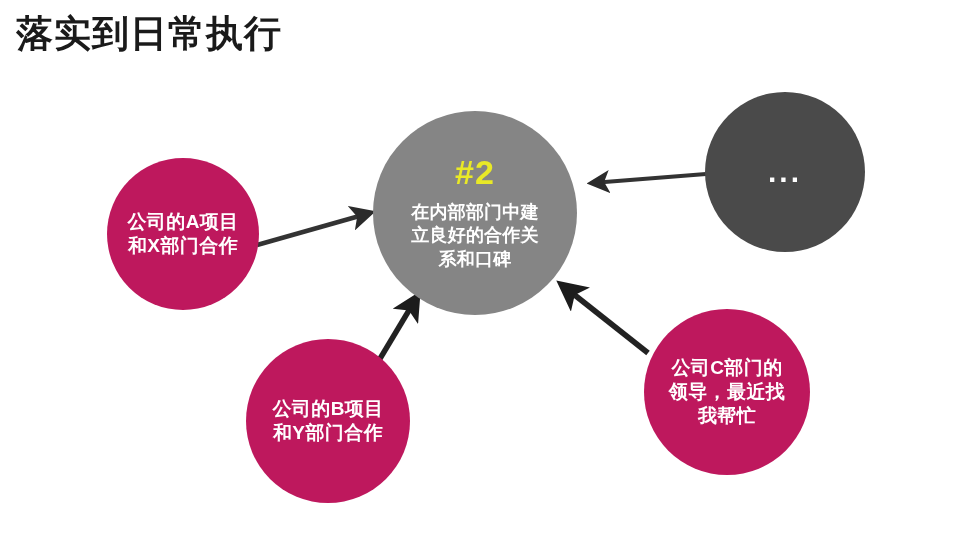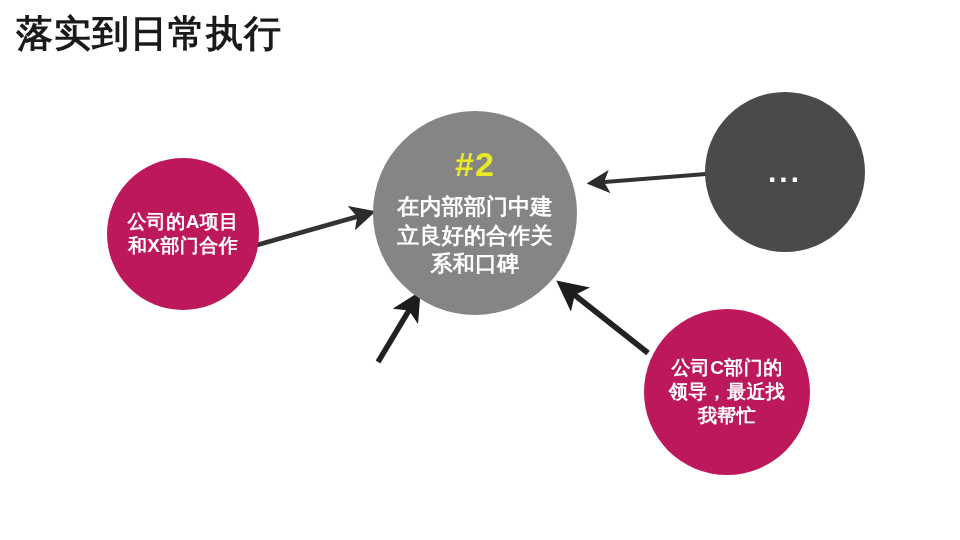--- a/index.html
+++ b/index.html
@@ -58,21 +58,21 @@
   .node-label {
     font-size: 19px;
     font-weight: bold;
     line-height: 1.26;
     letter-spacing: 0.4px;
     color: #ffffff;
     padding: 0 6px;
     white-space: pre-line;
   }
   .node-center .node-label {
-    font-size: 22px;
+    font-size: 18px;
     line-height: 1.3;
     letter-spacing: 0.2px;
   }
   #node-center-badge {
     font-size: 34px;
     font-weight: bold;
     color: #e9e927;
     line-height: 1;
     margin-bottom: 12px;
     letter-spacing: 1px;
@@ -113,20 +113,24 @@
 
   <div class="node node-satellite" style="left:107px; top:158px; width:152px; height:152px;">
     <div class="node-label">公司的A项目
 和X部门合作</div>
   </div>
 
   <div class="node node-satellite" style="left:705px; top:92px; width:160px; height:160px; background:#4a4a4a;">
     <div id="node-more-label">...</div>
   </div>
 
+  <div class="node node-satellite" style="left:246px; top:339px; width:164px; height:164px;">
+    <div class="node-label">公司的B项目
+和Y部门合作</div>
+  </div>
 
   <div class="node node-satellite" style="left:644px; top:309px; width:166px; height:166px;align-items:center;">
     <div class="node-label">公司C部门的
 领导，最近找
 我帮忙</div>
   </div>
 
   <div class="node node-center" style="left:373px; top:111px; width:204px; height:204px;">
     <div id="node-center-badge">#2</div>
     <div class="node-label">在内部部门中建

